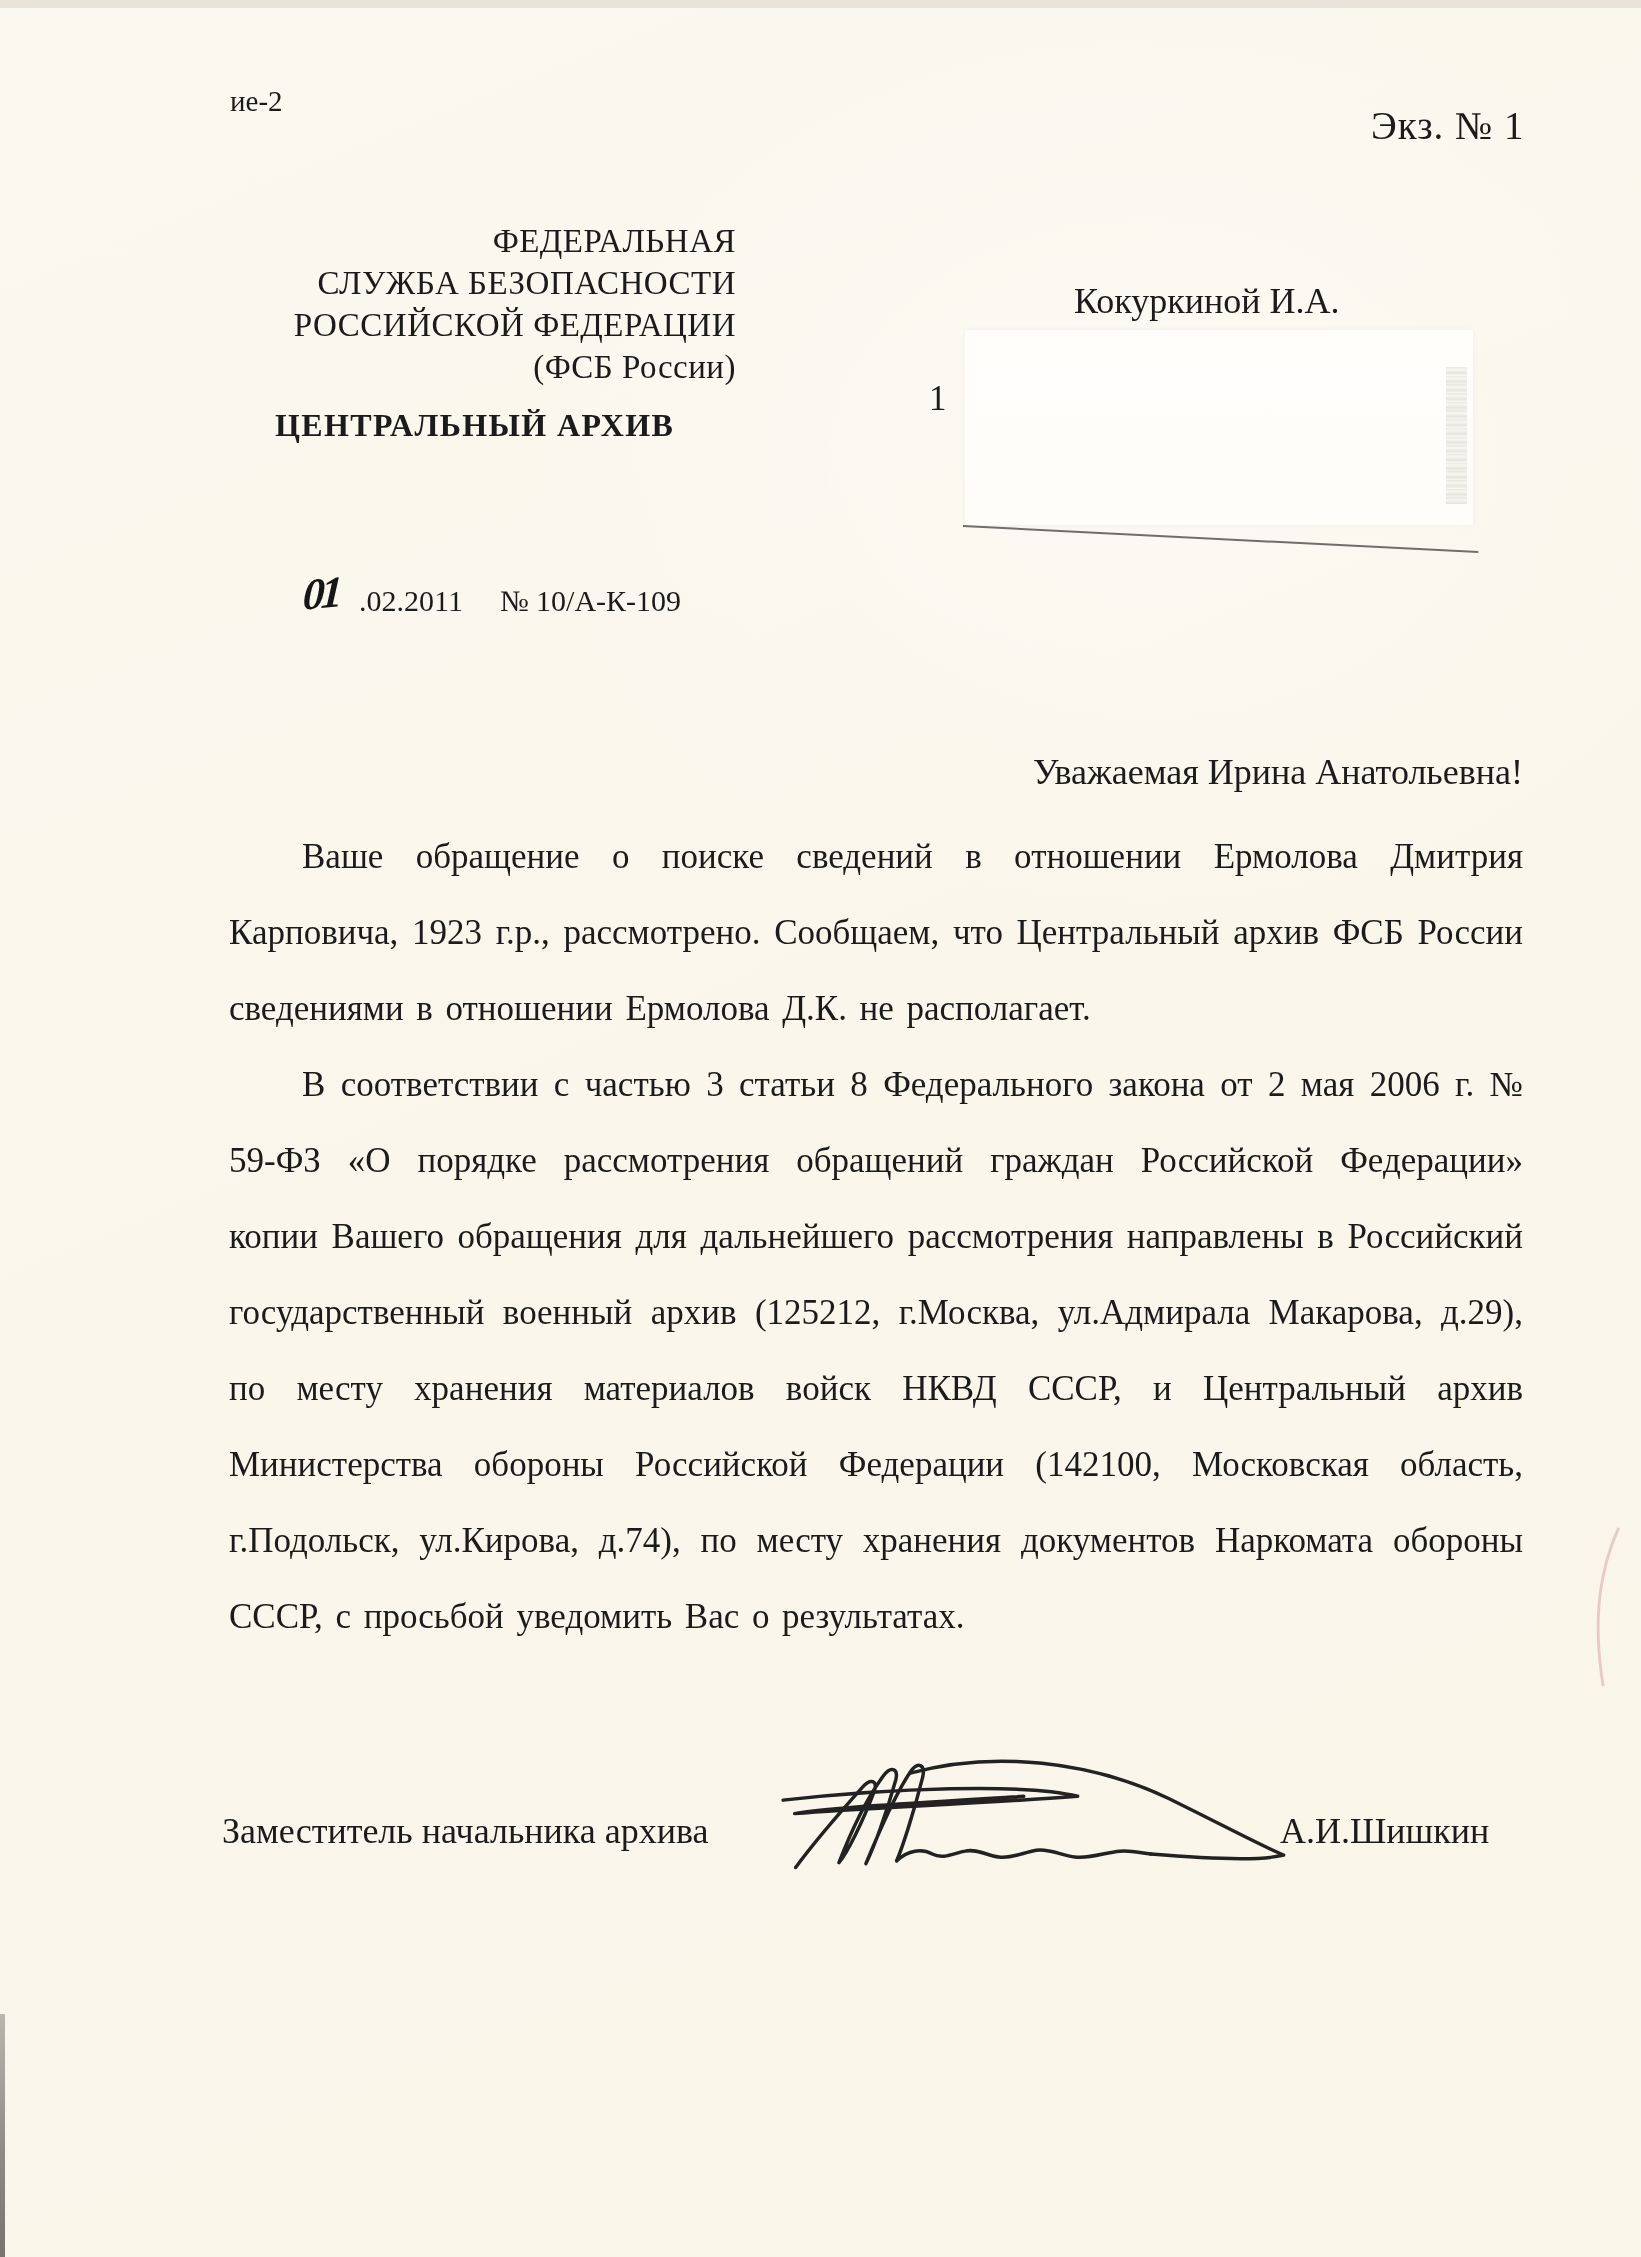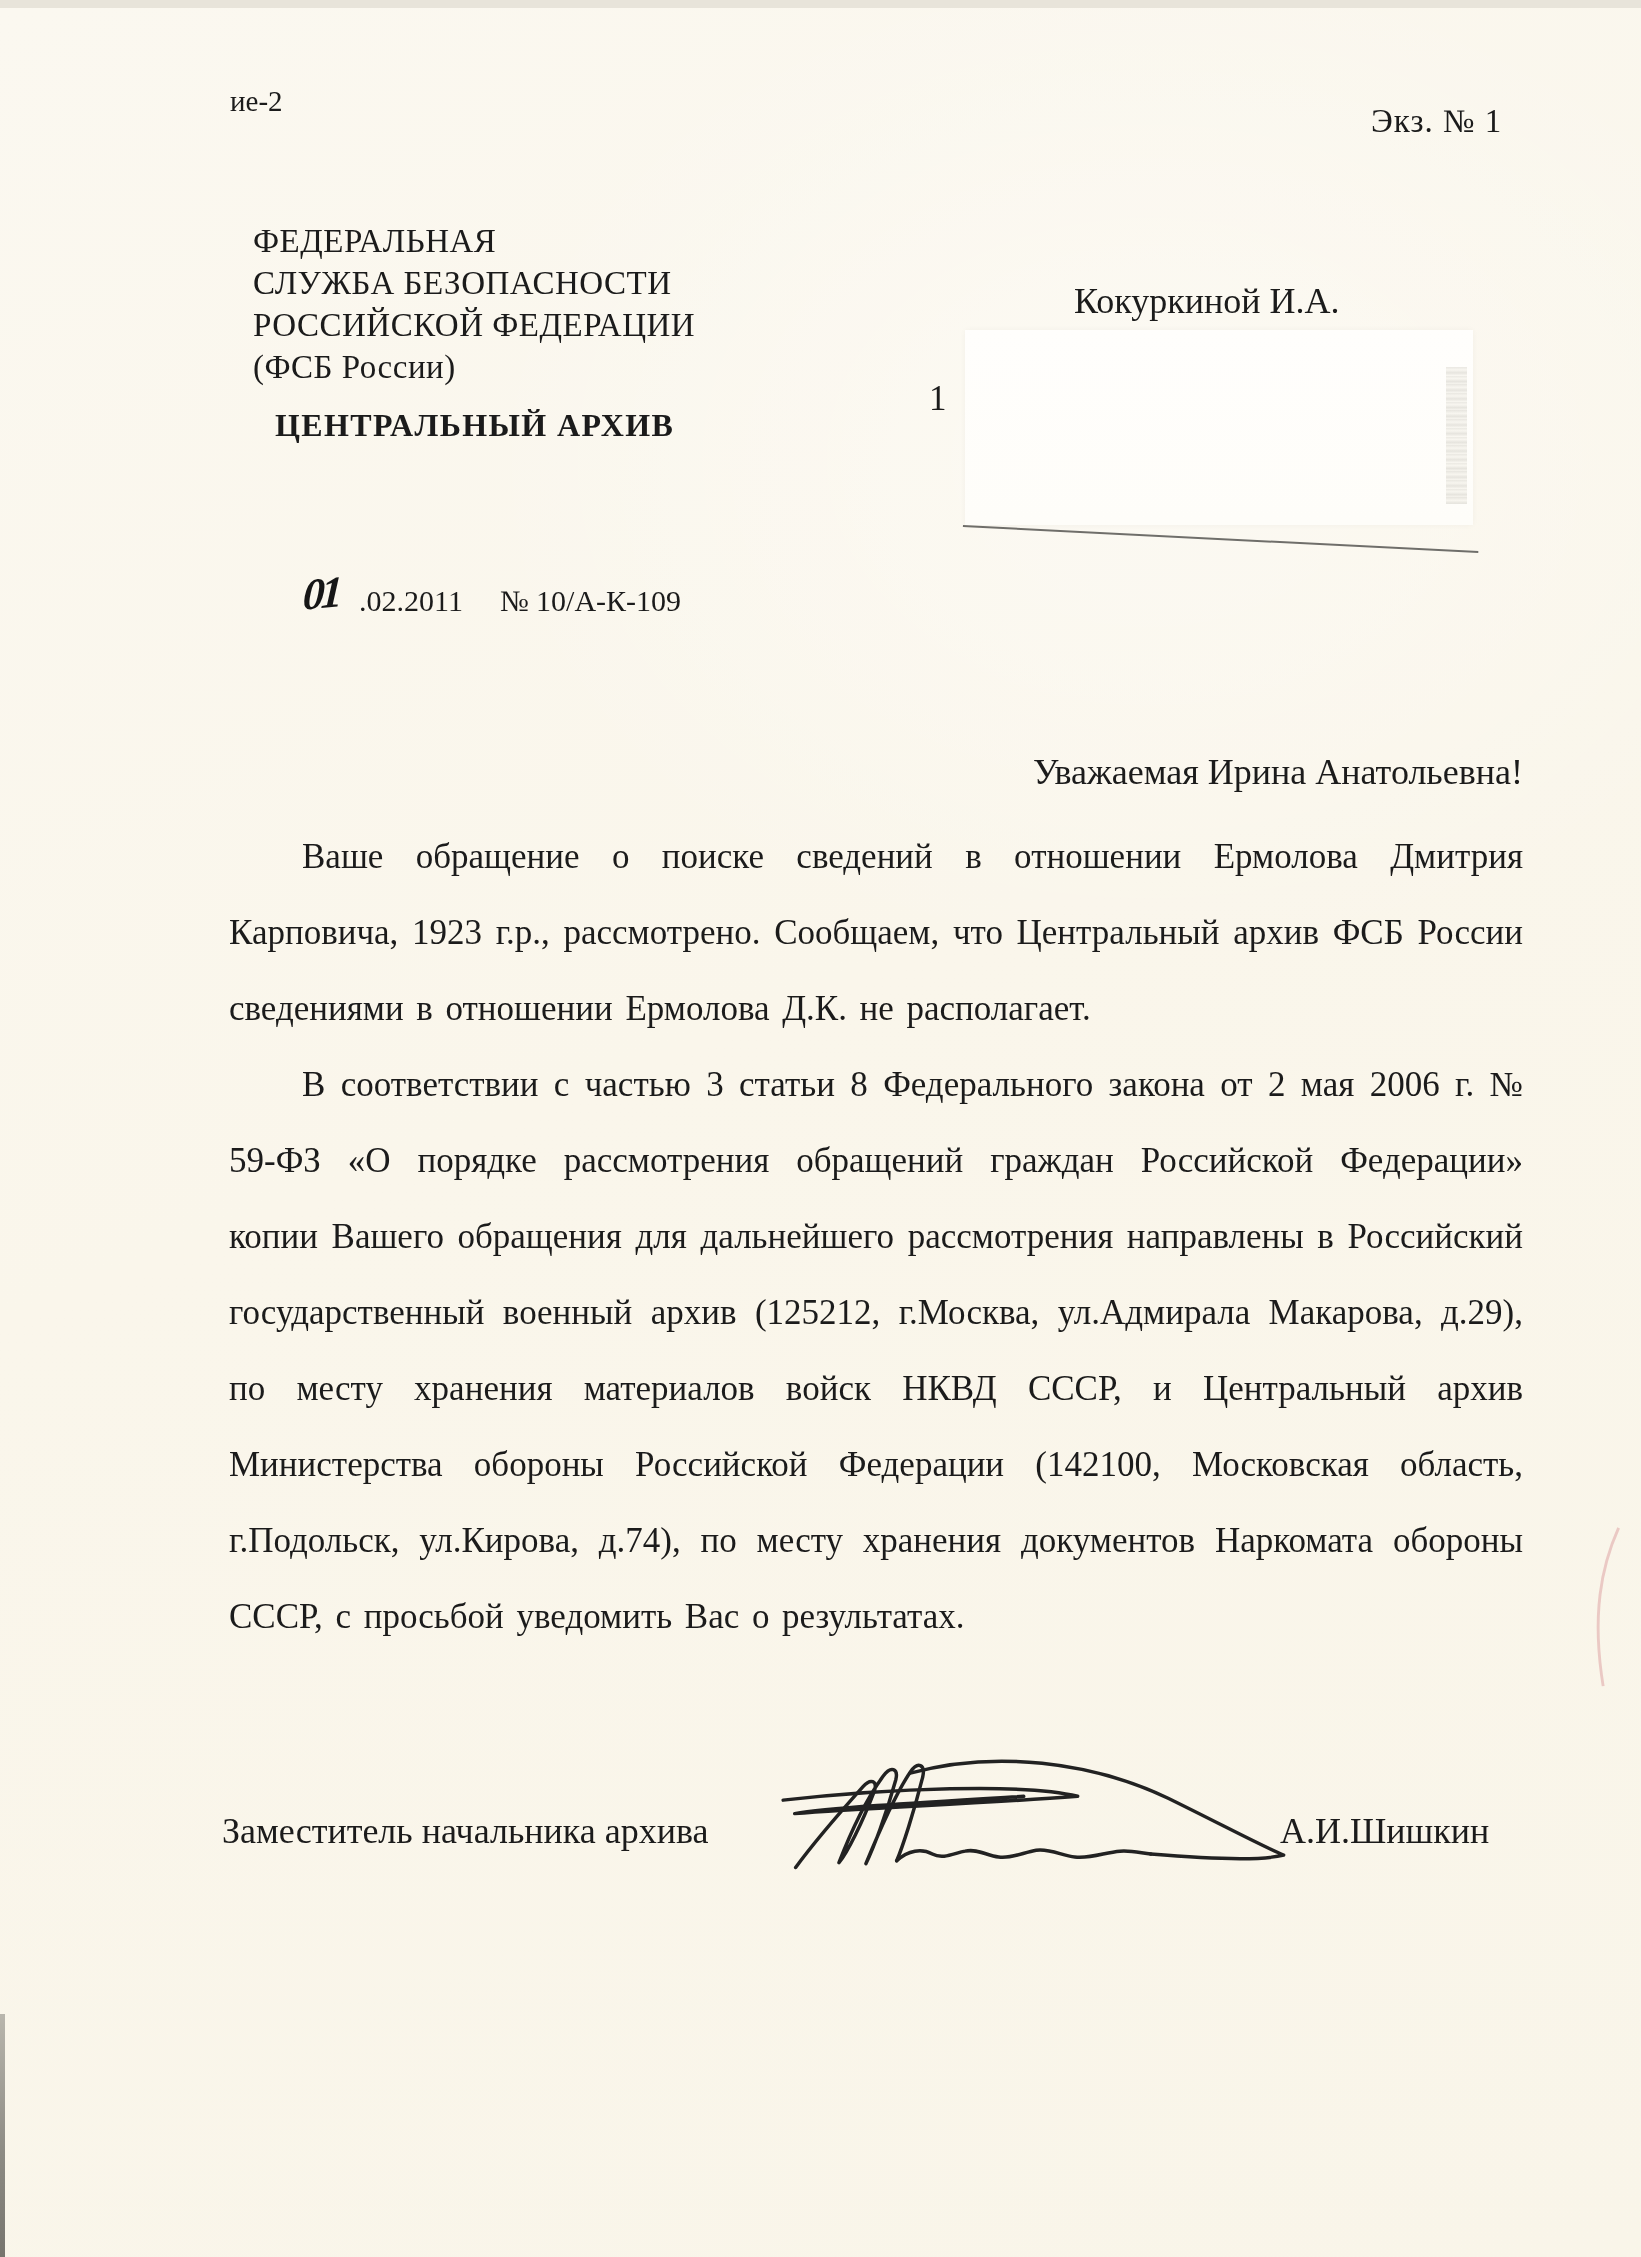--- a/index.html
+++ b/index.html
@@ -10,22 +10,22 @@
     margin:8px auto;
     overflow:hidden;
     font-family:"Liberation Serif","DejaVu Serif",serif;
     color:#1b1b1b;
     background:
       radial-gradient(ellipse 1159px 869px at 70% 20%, rgba(255,255,255,.35), rgba(255,255,255,0) 60%),
       linear-gradient(158deg,#fbf8f0 0%,#faf6eb 45%,#f9f5e9 100%);
   }
   .abs{position:absolute;}
   .copy-note{left:230px;top:77px;font-size:29px;}
-  .ekz{left:1371px;top:95px;font-size:33px;letter-spacing:1px;}
-  .letterhead{left:253px;top:212px;width:483px;text-align:left;
+  .ekz{left:1371px;top:95px;font-size:39px;letter-spacing:1px;}
+  .letterhead{left:253px;top:212px;width:483px;text-align:right;
     font-size:33px;line-height:42px;letter-spacing:0.5px;}
   .department{left:275px;top:399px;font-size:32px;font-weight:bold;letter-spacing:1.4px;}
   .hq-address{left:253px;top:471px;width:483px;text-align:center;font-size:29px;}
   .date-hand{left:303px;top:560px;font-size:44px;font-weight:bold;font-style:italic;
     letter-spacing:-3.9px;transform:rotate(-5deg) skewX(-8deg);color:#161616;}
   .date-print{left:359px;top:576px;font-size:30px;}
   .ref-number{left:500px;top:576px;font-size:30px;}
   .recipient{left:1074px;top:272px;font-size:36px;}
   .addr-fragment{left:929px;top:371px;font-size:35px;}
   .redaction{left:965px;top:322px;width:508px;height:195px;

